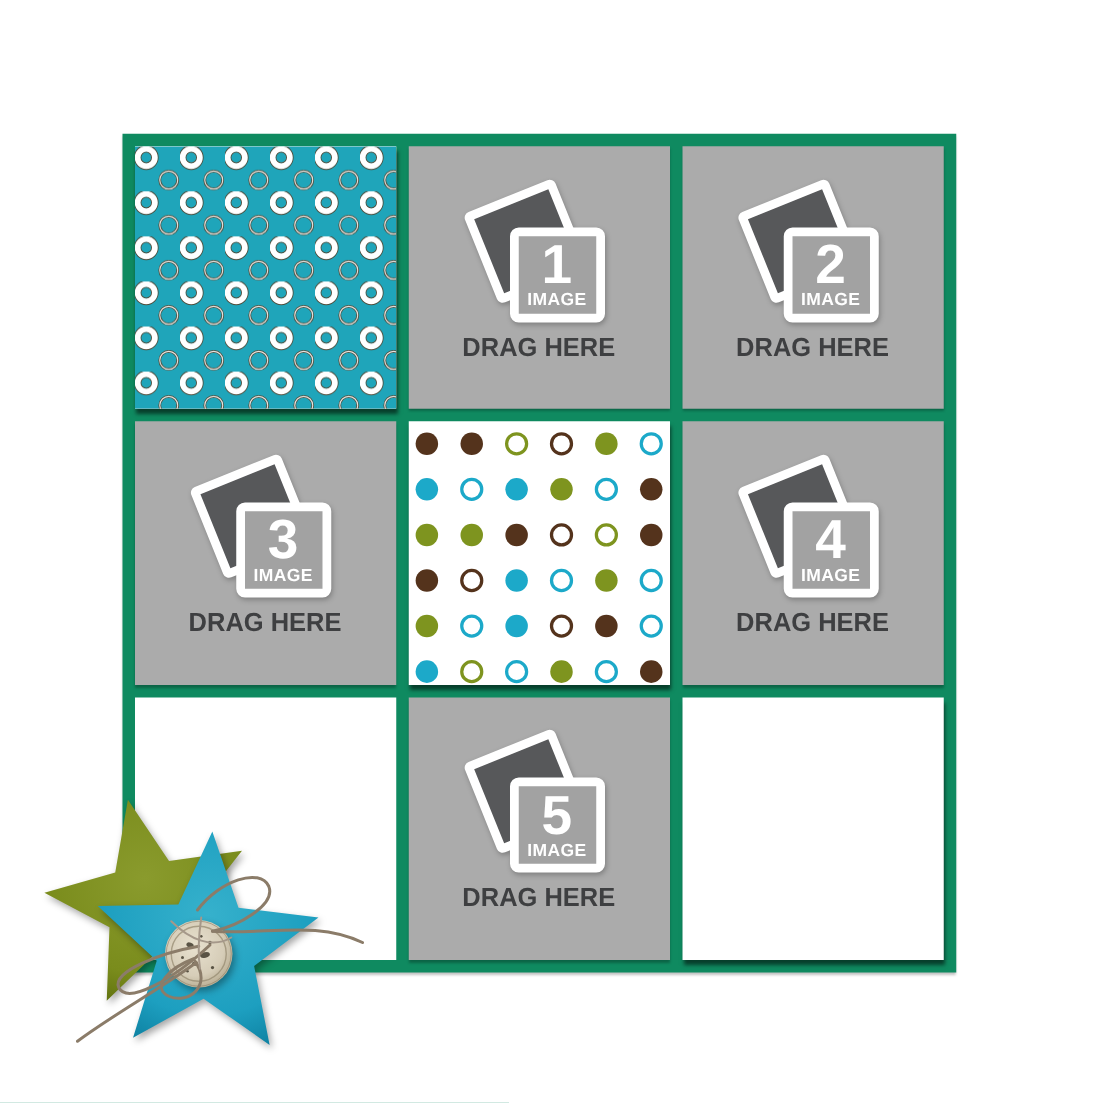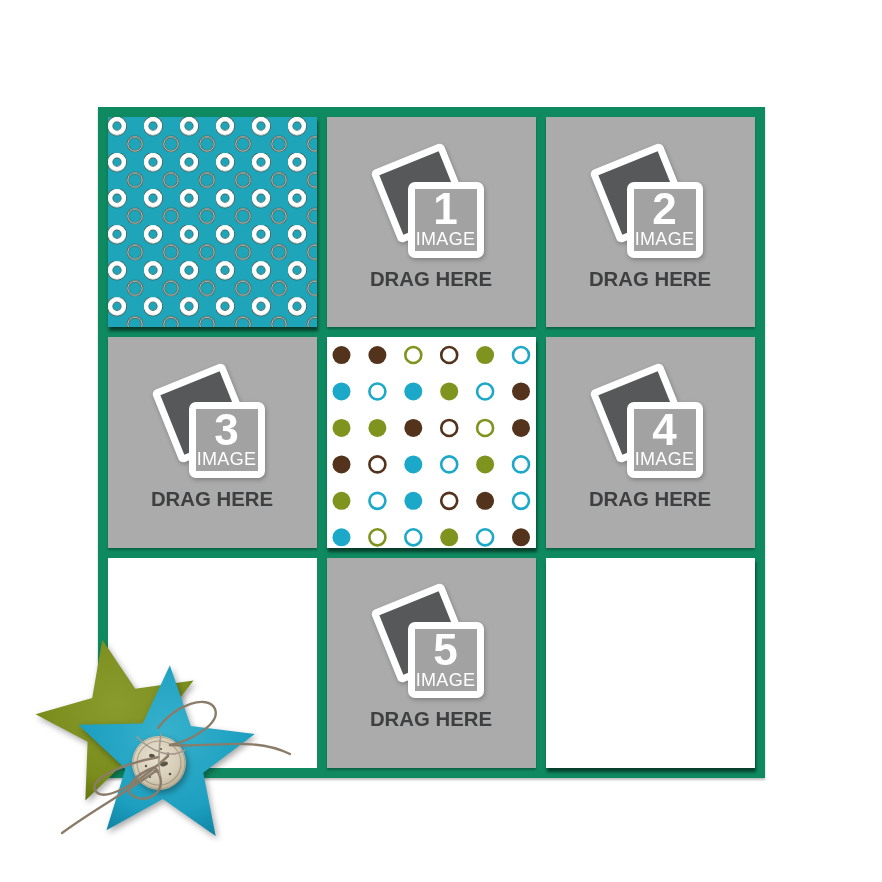--- a/index.html
+++ b/index.html
@@ -23,21 +23,21 @@
   
   .photo-stack{position:relative;width:150px;height:106px;margin-left:10px;
                filter:drop-shadow(1px 2px 2px rgba(0,0,0,0.25));}
   .back-photo{position:absolute;left:20px;top:0;width:64px;height:64px;
               background:var(--photo-dark,#57585a);border:7px solid #ffffff;border-radius:5px;
               transform:rotate(-22deg);}
   .front-photo{position:absolute;left:46px;top:28px;width:62px;height:62px;
                background:#a2a2a2;border:7px solid #ffffff;border-radius:7px;
                display:flex;flex-direction:column;align-items:center;justify-content:center;}
   .num{font-size:44px;font-weight:bold;color:#ffffff;line-height:0.9;}
-  .image-label{font-size:18px;font-weight:normal;color:#ffffff;letter-spacing:0.3px;margin-top:0;}
+  .image-label{font-size:14px;font-weight:bold;color:#ffffff;letter-spacing:0.3px;margin-top:0;}
   .drag-label{font-size:21px;font-weight:bold;color:var(--drag-text,#3e3f41);
               margin-top:7px;transform:scaleX(0.97);white-space:nowrap;}
 
   
   .p-bg{fill:var(--teal-paper,#1fa5ba);}
   .p-white{stroke:#ffffff;fill:none;}
   .p-edge{stroke:#4e4936;fill:none;}
 
   
   .lattice{background:

